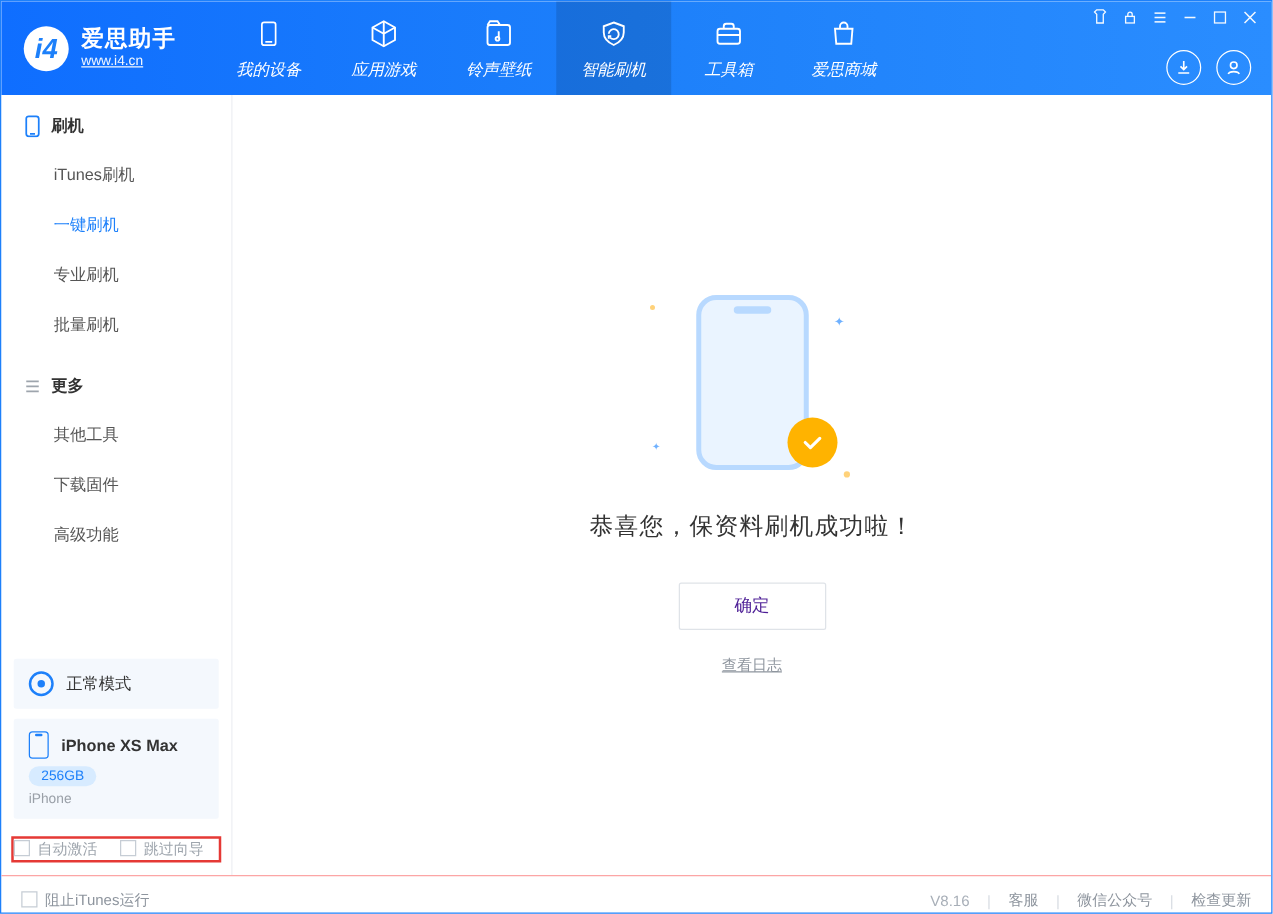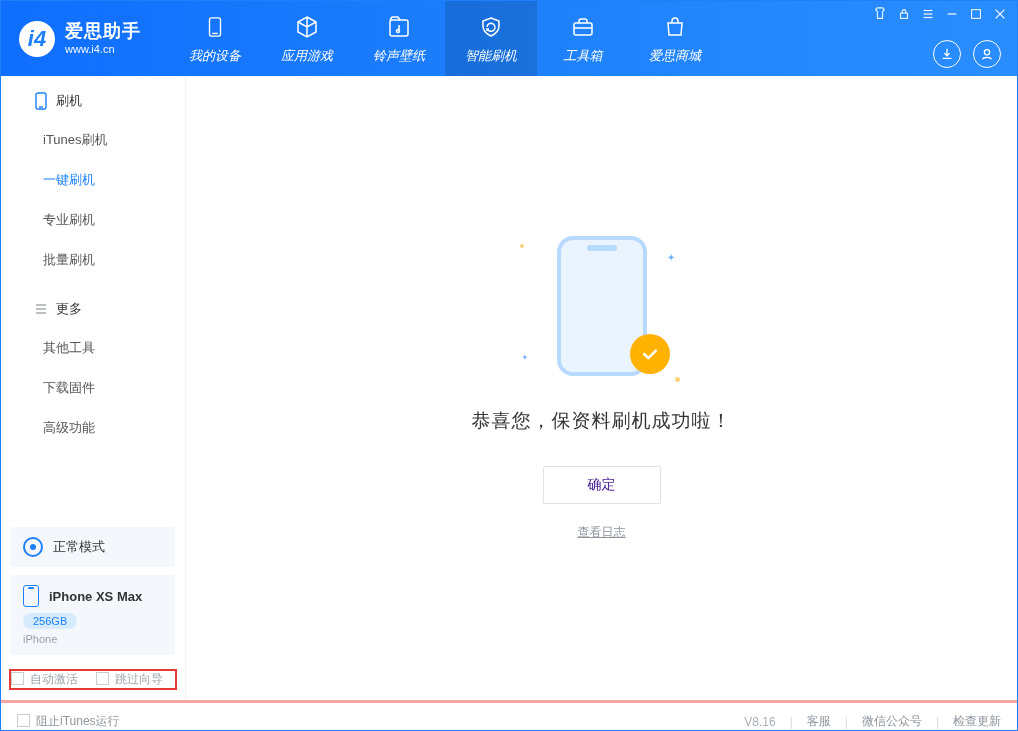--- a/index.html
+++ b/index.html
@@ -4,34 +4,34 @@
 <style>
 * { margin: 0; padding: 0; box-sizing: border-box; font-family: "Microsoft YaHei", Arial, sans-serif; }
 body { background: #ffffff; width: 1018px; height: 731px; overflow: hidden; border: 1px solid #1d80fa; }
 
 
 .header { height: 75px; background: linear-gradient(90deg, #0f6eff 0%, #1d80fa 50%, #2a8dff 100%); display: flex; align-items: center; color: #fff; position: relative; }
 .logo-area { display: flex; align-items: center; padding: 0 18px; gap: 10px; height: 100%; }
 .logo-circle { width: 36px; height: 36px; background: #fff; border-radius: 50%; display: flex; align-items: center; justify-content: center; color: #1d80fa; font-size: 22px; font-weight: bold; font-style: italic; }
 .logo-text { display: flex; flex-direction: column; line-height: 1.2; }
 .app-name { font-size: 18px; font-weight: bold; letter-spacing: 1px; }
-.app-url { font-size: 11px; opacity: .95; }
+.app-url { font-size: 11px; opacity: .95; text-decoration: underline; }
 .nav { display: flex; height: 100%; margin-left: 10px; font-style: italic; }
 .nav-item { width: 92px; display: flex; flex-direction: column; align-items: center; justify-content: center; gap: 6px; font-size: 13px; cursor: pointer; position: relative; }
 .nav-item .icon-box { width: 28px; height: 28px; display: flex; align-items: center; justify-content: center; }
 .nav-item.active { background: rgba(0,0,0,0.12); }
 .header-right { position: absolute; right: 10px; top: 6px; display: flex; gap: 10px; align-items: center; color: #fff; }
 .header-right .win-ico { width: 14px; height: 14px; opacity: .95; cursor: pointer; }
 .header-bottom-right { position: absolute; right: 16px; bottom: 8px; display: flex; gap: 12px; align-items: center; }
 .circle-btn { width: 28px; height: 28px; border: 1.5px solid #fff; border-radius: 50%; display: flex; align-items: center; justify-content: center; cursor: pointer; }
 
 
 .body { height: calc(100% - 75px - 30px); display: flex; }
 .sidebar { width: 185px; border-right: 1px solid #eef0f3; display: flex; flex-direction: column; font-size: 13px; color: #333; }
-.side-section-header { display: flex; align-items: center; gap: 8px; padding: 16px 18px 6px 33px; font-weight: normal; color: #333; }
+.side-section-header { display: flex; align-items: center; gap: 8px; padding: 16px 18px 6px 18px; font-weight: bold; color: #333; }
 .side-items { padding: 4px 0; }
 .side-item { padding: 11px 18px 11px 42px; cursor: pointer; color: #555; }
 .side-item.active { color: #1d80fa; }
 .side-spacer { flex: 1; }
 .side-panel { margin: 8px 10px; background: #f4f8fd; border-radius: 2px; padding: 10px 12px; display: flex; align-items: center; gap: 10px; color: #333; }
 .side-panel .ring { width: 20px; height: 20px; border: 2px solid #1d80fa; border-radius: 50%; position: relative; }
 .side-panel .ring::after { content: ""; position: absolute; width: 6px; height: 6px; background: #1d80fa; border-radius: 50%; top: 5px; left: 5px; }
 .device-panel { margin: 0 10px 8px 10px; background: #f4f8fd; border-radius: 2px; padding: 10px 12px; }
 .device-row { display: flex; align-items: center; gap: 10px; }
 .device-row .phone-ico { width: 16px; height: 22px; border: 1.5px solid #1d80fa; border-radius: 3px; position: relative; }
@@ -53,21 +53,21 @@
 .sparkle { position: absolute; color: #6fb1ff; font-size: 10px; }
 .sp1 { top: 16px; right: -4px; }
 .sp2 { bottom: 24px; left: -10px; font-size: 8px; }
 .sp3 { top: 8px; left: -12px; width: 4px; height: 4px; background: #ffd27a; border-radius: 50%; }
 .sp4 { bottom: 4px; right: -8px; width: 5px; height: 5px; background: #ffd27a; border-radius: 50%; }
 .success-text { font-size: 19px; color: #333; margin-bottom: 32px; letter-spacing: 1px; }
 .ok-btn { border: 1px solid #dfe3e8; background: #fff; padding: 9px 44px; font-size: 14px; color: #4c1d95; cursor: pointer; border-radius: 2px; }
 .view-log { margin-top: 20px; font-size: 12px; color: #8e959e; text-decoration: underline; cursor: pointer; }
 
 
-.footer { height: 30px; border-top: 3px solid #fca5a5; display: flex; align-items: flex-end; padding: 0 16px; font-size: 12px; color: #8e959e; }
+.footer { height: 30px; border-top: 1px solid #fca5a5; display: flex; align-items: flex-start; padding: 11px 16px; font-size: 12px; color: #8e959e; }
 .footer-left { display: flex; align-items: center; gap: 6px; }
 .footer-right { margin-left: auto; display: flex; align-items: center; gap: 14px; }
 .footer-right .sep { color: #d8dde3; }
 .version { color: #a8afb8; }
 .footer-link { cursor: pointer; }
 
 svg { display: block; }
 </style>
 </head>
 <body>

